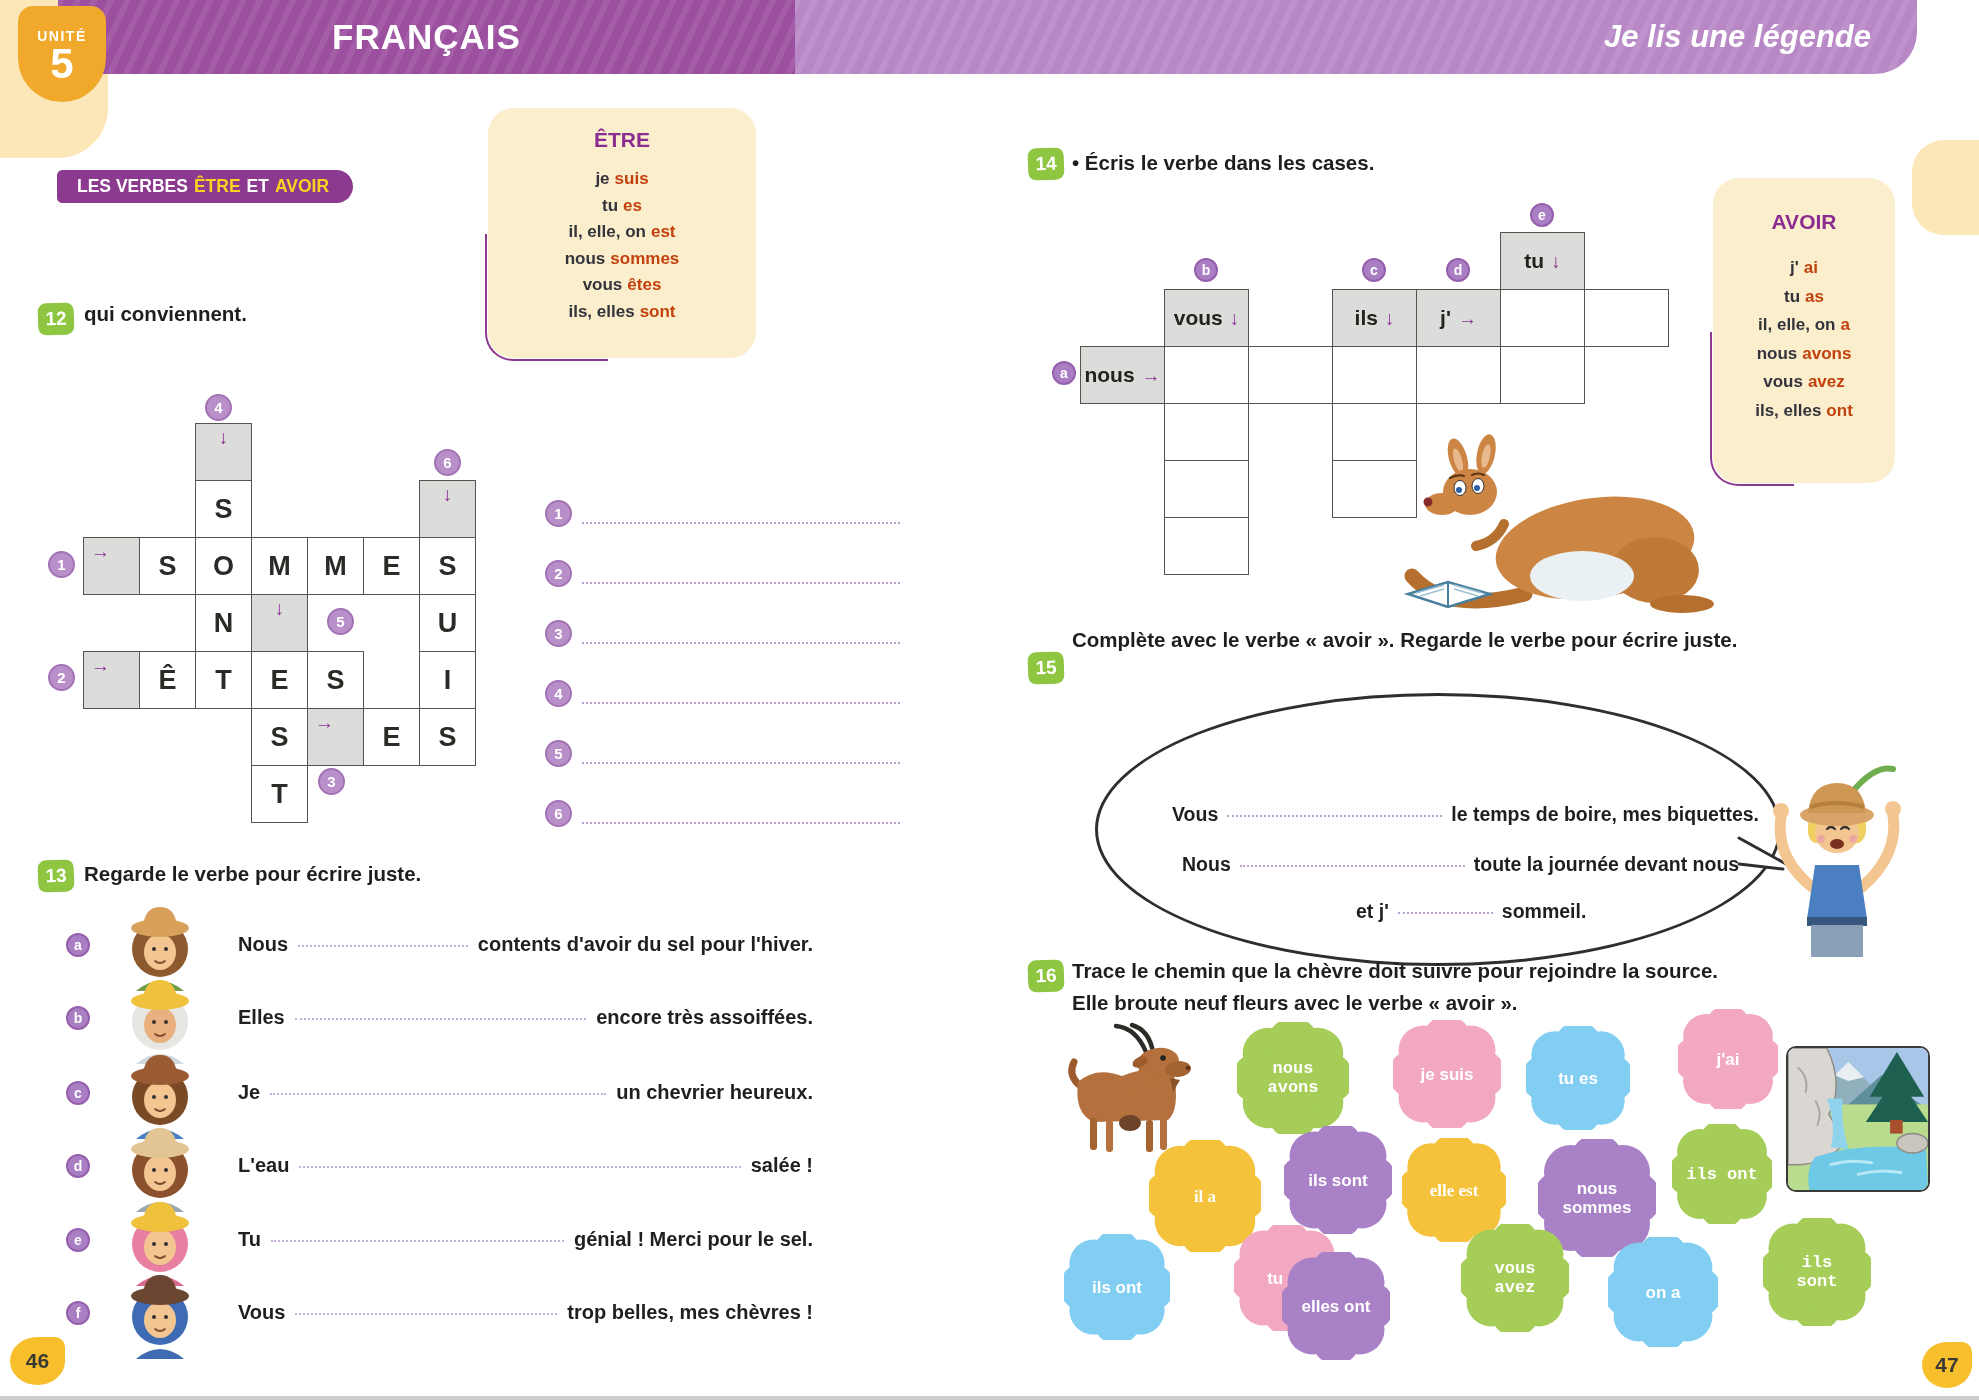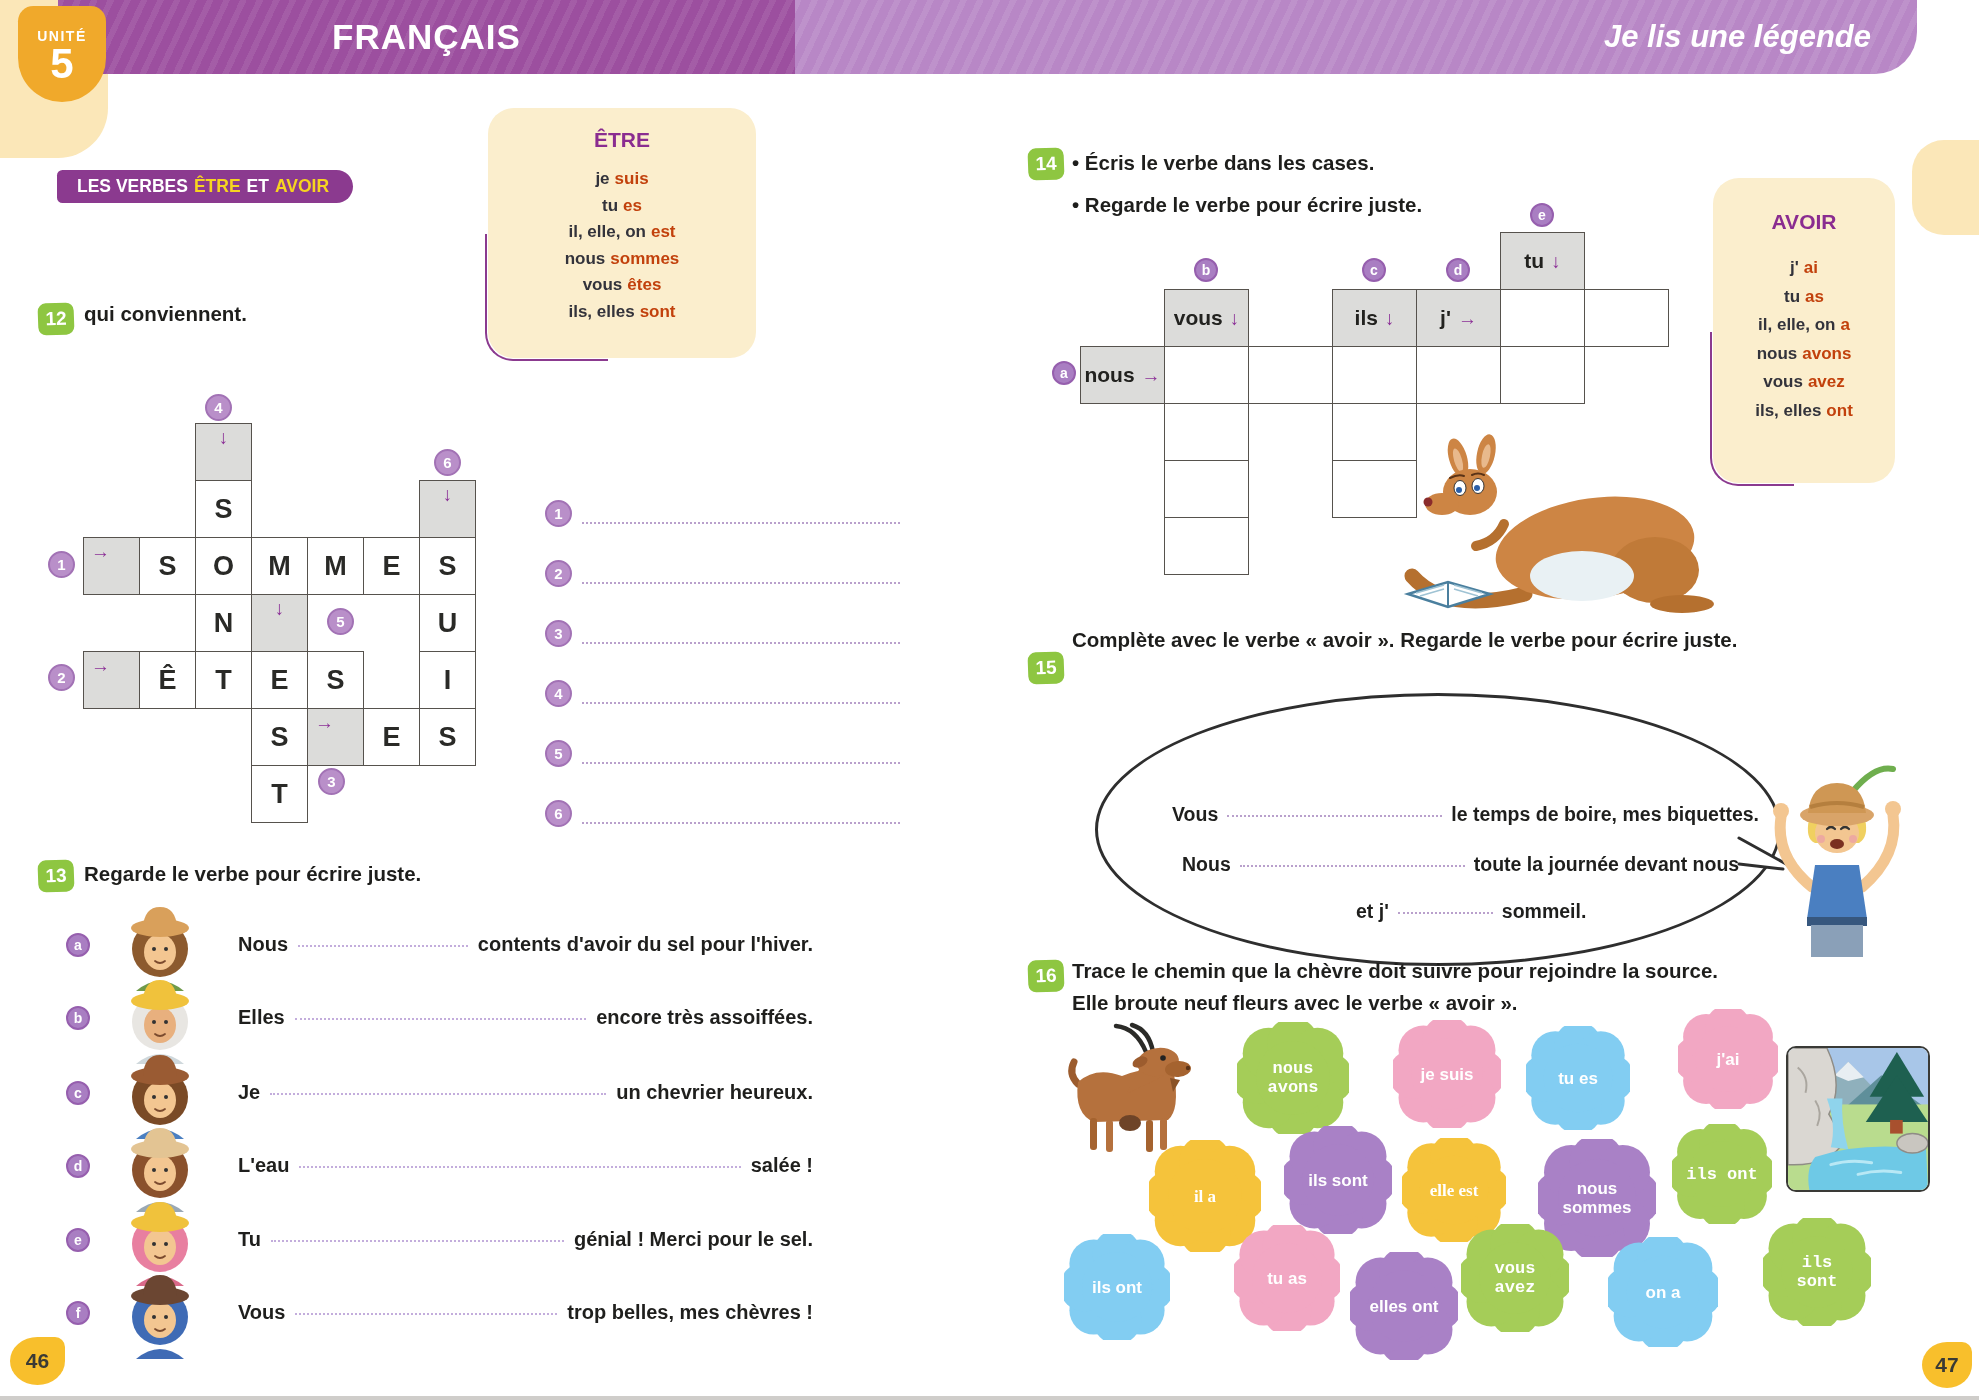--- a/index.html
+++ b/index.html
@@ -379,21 +379,20 @@
 
 <div class="abs pgnum pg46">
     <span>46</span>
   </div>
 
 <div class="abs exb" style="left:1028px;top:148px;">
     <span>14</span>
   </div>
 <div class="abs h1" style="left:1072px;top:142px;width:560px;line-height:42px;">
   <div>• Écris le verbe dans les cases.</div>
-  <div>• Regarde le verbe pour écrire juste.</div>
 </div>
 
 <div class="abs" style="left:1080px;top:232px;width:590px;height:344px;">
   <div class="cell14 s" style="left:420px;top:0;">
     <span>tu</span>
       <span class="arrow">↓</span>
   </div>
   <div class="cell14 s" style="left:84px;top:57px;">
     <span>vous</span>
       <span class="arrow">↓</span>
@@ -631,21 +630,21 @@
       <use href="#flower8"></use>
     </svg>
     <div class="flabel">ils ont</div>
   </div>
 <div class="flower fl-pink" style="left:1234px;top:1225px;width:106px;height:106px;">
     <svg viewBox="0 0 100 100">
       <use href="#flower8"></use>
     </svg>
     <div class="flabel">tu as</div>
   </div>
-<div class="flower fl-purple" style="left:1350px;top:1252px;width:108px;height:108px;">
+<div class="flower fl-purple" style="left:1282px;top:1252px;width:108px;height:108px;">
     <svg viewBox="0 0 100 100">
       <use href="#flower8"></use>
     </svg>
     <div class="flabel">elles ont</div>
   </div>
 <div class="flower fl-green" style="left:1461px;top:1224px;width:108px;height:108px;">
     <svg viewBox="0 0 100 100">
       <use href="#flower8"></use>
     </svg>
     <div class="flabel">vous avez</div>

